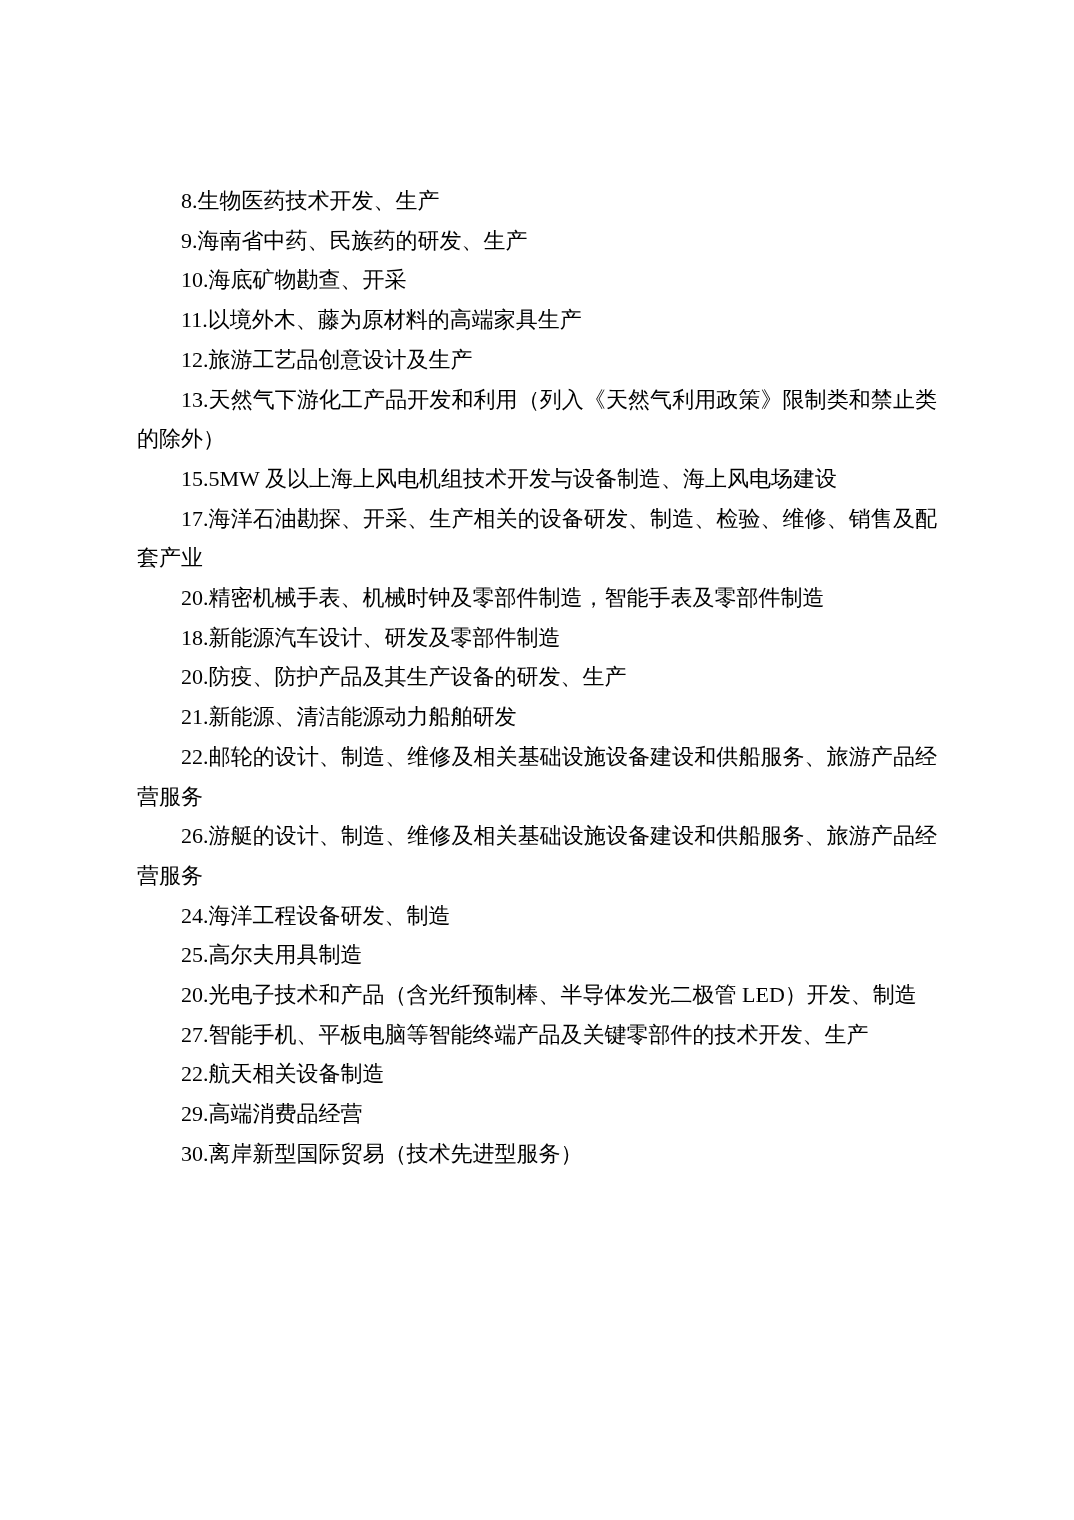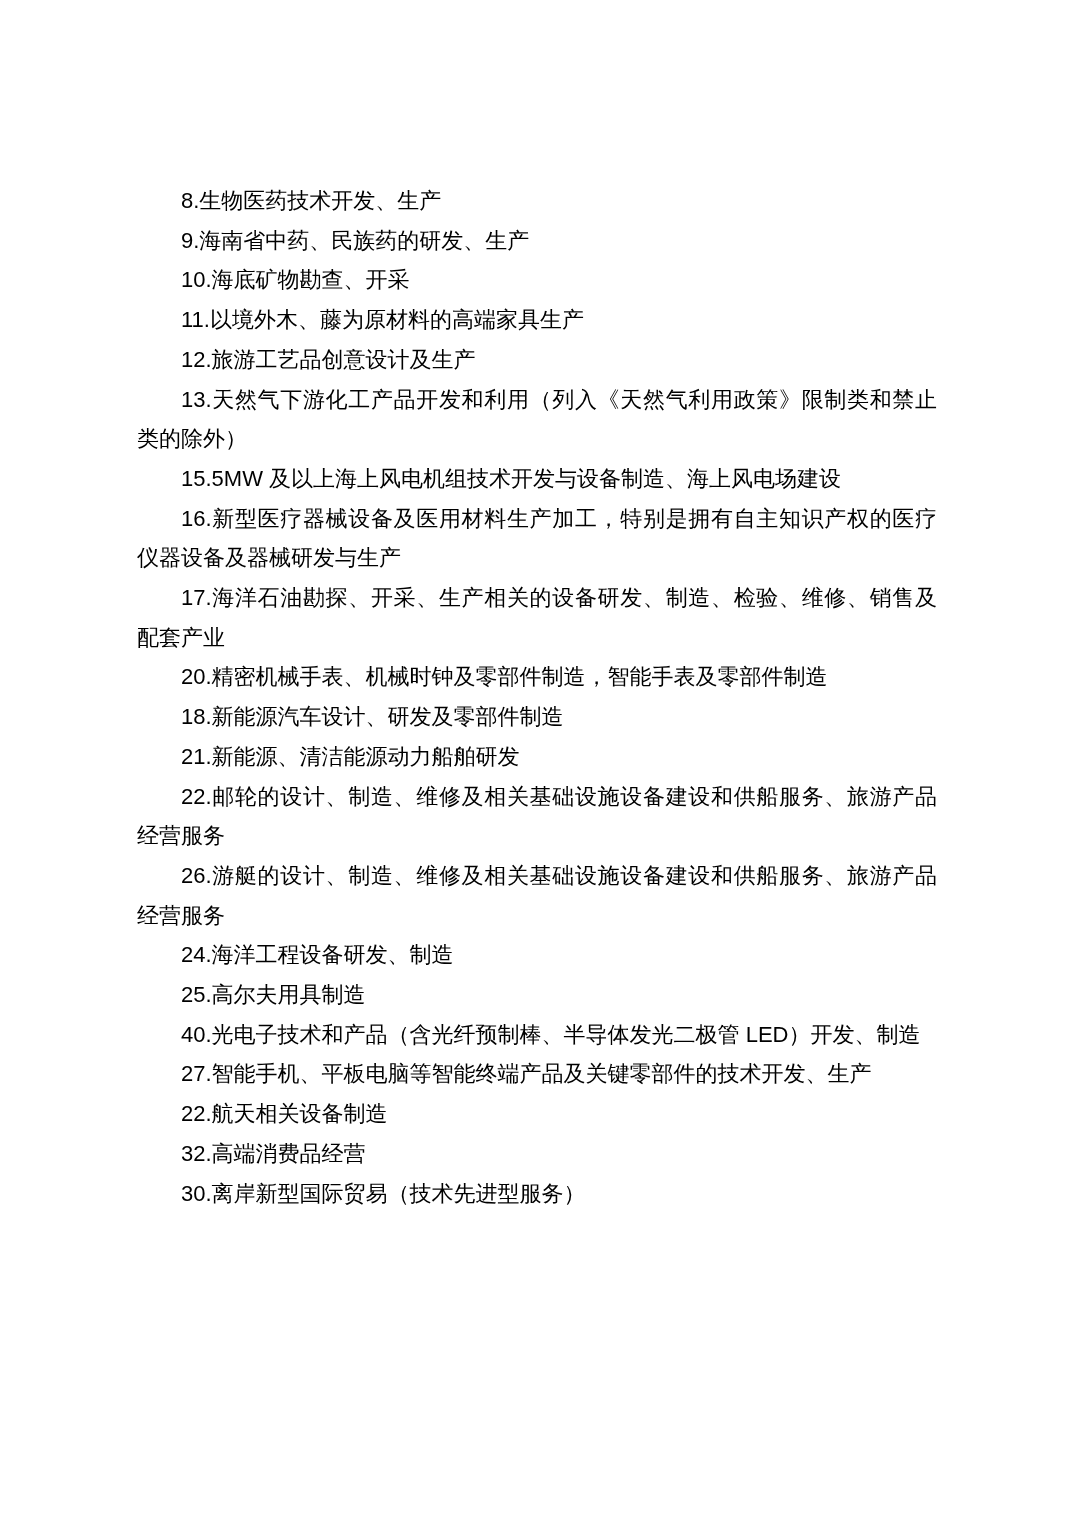--- a/index.html
+++ b/index.html
@@ -15,49 +15,49 @@
   .page {
     box-sizing: border-box;
     width: 1074px;
     height: 1520px;
     padding: 181px 137px 0 137px;
     background: #ffffff;
   }
   .doc-body p {
     margin: 0;
     padding: 0;
-    font-family: Liberation Sans, sans-serif;
+    font-family: Liberation Serif, serif;
     font-size: 22px;
     line-height: 39.7px;
     color: #000000;
     text-indent: 2em;
     text-align: justify;
     word-break: break-all;
   }
 </style>
 </head>
 <body>
 
 <div class="page">
   <div class="doc-body">
     <p>8.生物医药技术开发、生产</p>
     <p>9.海南省中药、民族药的研发、生产</p>
     <p>10.海底矿物勘查、开采</p>
     <p>11.以境外木、藤为原材料的高端家具生产</p>
     <p>12.旅游工艺品创意设计及生产</p>
     <p>13.天然气下游化工产品开发和利用（列入《天然气利用政策》限制类和禁止类的除外）</p>
     <p>15.5MW 及以上海上风电机组技术开发与设备制造、海上风电场建设</p>
-    <p>16.新型医疗器械设备及医用材料生产加工，特别是拥有自主知识产权的医疗仪器设备及器械研发与生产</p>
     <p>17.海洋石油勘探、开采、生产相关的设备研发、制造、检验、维修、销售及配套产业</p>
     <p>20.精密机械手表、机械时钟及零部件制造，智能手表及零部件制造</p>
     <p>18.新能源汽车设计、研发及零部件制造</p>
+    <p>20.防疫、防护产品及其生产设备的研发、生产</p>
     <p>21.新能源、清洁能源动力船舶研发</p>
     <p>22.邮轮的设计、制造、维修及相关基础设施设备建设和供船服务、旅游产品经营服务</p>
     <p>26.游艇的设计、制造、维修及相关基础设施设备建设和供船服务、旅游产品经营服务</p>
     <p>24.海洋工程设备研发、制造</p>
     <p>25.高尔夫用具制造</p>
-    <p>40.光电子技术和产品（含光纤预制棒、半导体发光二极管 LED）开发、制造</p>
+    <p>20.光电子技术和产品（含光纤预制棒、半导体发光二极管 LED）开发、制造</p>
     <p>27.智能手机、平板电脑等智能终端产品及关键零部件的技术开发、生产</p>
     <p>22.航天相关设备制造</p>
-    <p>32.高端消费品经营</p>
+    <p>29.高端消费品经营</p>
     <p>30.离岸新型国际贸易（技术先进型服务）</p>
   </div>
 </div>
 
 </body></html>

